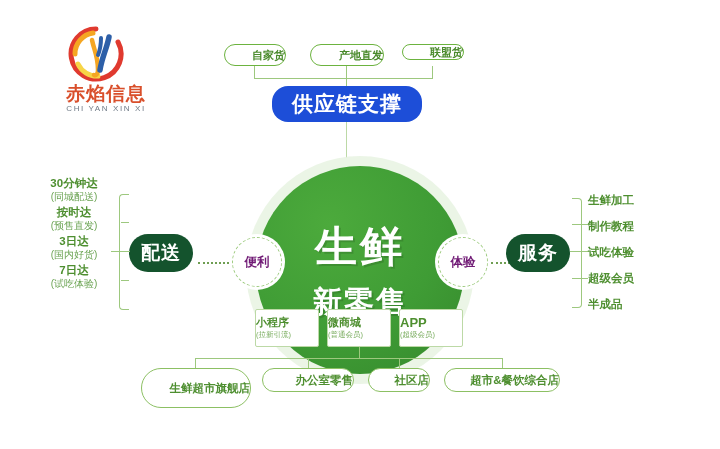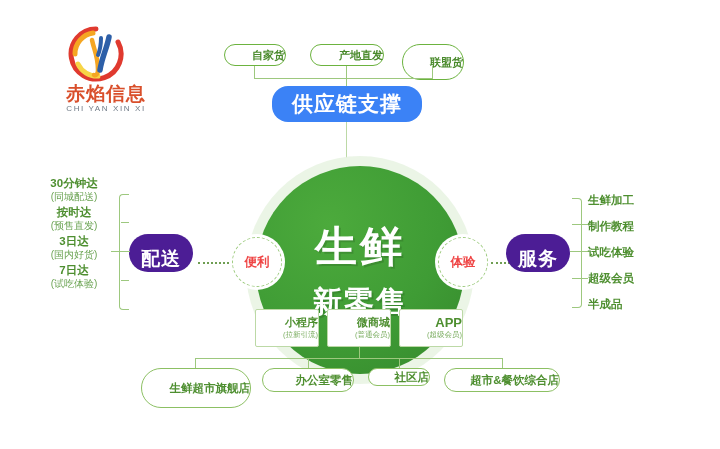--- a/index.html
+++ b/index.html
@@ -53,27 +53,26 @@
     color:#ffffff;
     display:flex;align-items:center;justify-content:center;
     font-weight:bold;
     white-space:nowrap;
     box-sizing:border-box;
   }
   #supply-chain{
     left:272px;top:86px;width:150px;height:36px;
     border-radius:16px;
     font-size:21px;letter-spacing:1px;
-    background:#3b82f6;
+    background:#1d4ed8;
   }
   .side-pill{
     width:64px;height:38px;border-radius:19px;
     font-size:19px;letter-spacing:1px;
-    background:#4c1d95;
-    align-items:flex-end;
+    background:#14532d;
   }
   #delivery-pill{left:129px;top:234px;}
   #service-pill{left:506px;top:234px;}
 
   
   #hub-halo{
     position:absolute;left:246px;top:156px;width:228px;height:228px;
     border-radius:50%;
     background:#e8f3e2;
     opacity:.85;
@@ -92,21 +91,21 @@
   }
   #hub-label .l1{font-size:42px;letter-spacing:3px;line-height:46px;}
   #hub-label .l2{font-size:30px;letter-spacing:2px;line-height:36px;margin-top:14px;}
 
   
   .badge{
     position:absolute;width:50px;height:50px;border-radius:50%;
     background:#ffffff;
     border:1.3px dashed #9dcb7e;
     display:flex;align-items:center;justify-content:center;
-    color:#ef4444;font-size:12.5px;font-weight:bold;
+    color:#701a75;font-size:12.5px;font-weight:bold;
     box-sizing:border-box;
     box-shadow:0 0 0 3px #ffffff;
   }
   #badge-convenience{left:232px;top:237px;}
   #badge-experience{left:438px;top:237px;}
 
   
   .dots{
     position:absolute;height:0;border-top:2.2px dotted #6f9e52;
   }
@@ -138,40 +137,40 @@
   }
   .tick{position:absolute;height:1.3px;background:#9dc87e;}
 
   
   .chan{
     position:absolute;
     width:64px;height:38px;
     border:1.3px solid #bcd9a6;
     background:#ffffff;
     border-radius:2px;
-    display:flex;flex-direction:column;align-items:flex-end;justify-content:center;
+    display:flex;flex-direction:column;align-items:flex-start;justify-content:center;
     box-sizing:border-box;
   }
   .chan .n{font-size:11px;font-weight:bold;color:#4e8f30;line-height:13px;white-space:nowrap;}
   .chan .sub{font-size:7.5px;color:#79ac5e;line-height:11px;white-space:nowrap;}
   #chan-mini{left:255px;top:309px;}
   #chan-mall{left:327px;top:309px;}
   #chan-app{left:399px;top:309px;}
   #chan-app .n{font-size:13px;}
 
   
   #pill-flagship{left:141px;top:368px;width:110px;height:40px;}
   #pill-office{left:262px;top:368px;width:92px;height:24px;}
-  #pill-community{left:368px;top:368px;width:62px;height:18px;}
+  #pill-community{left:368px;top:368px;width:62px;height:24px;}
   #pill-combo{left:444px;top:368px;width:116px;height:24px;}
 
   
   #pill-own{left:224px;top:44px;width:62px;height:22px;}
   #pill-origin{left:310px;top:44px;width:74px;height:22px;}
-  #pill-alliance{left:402px;top:44px;width:62px;height:36px;font-family:Liberation Serif, serif;}
+  #pill-alliance{left:402px;top:44px;width:62px;height:16px;font-family:Liberation Serif, serif;}
 </style>
 </head>
 <body>
 
 <div id="canvas">
 
   <div id="logo">
     <div class="mark">
       <svg width="56" height="56" viewBox="0 0 56 56">
         <path d="M28 3 A25 25 0 1 0 50 16" fill="none" stroke="#e03a2f" stroke-width="5" stroke-linecap="round"></path>

